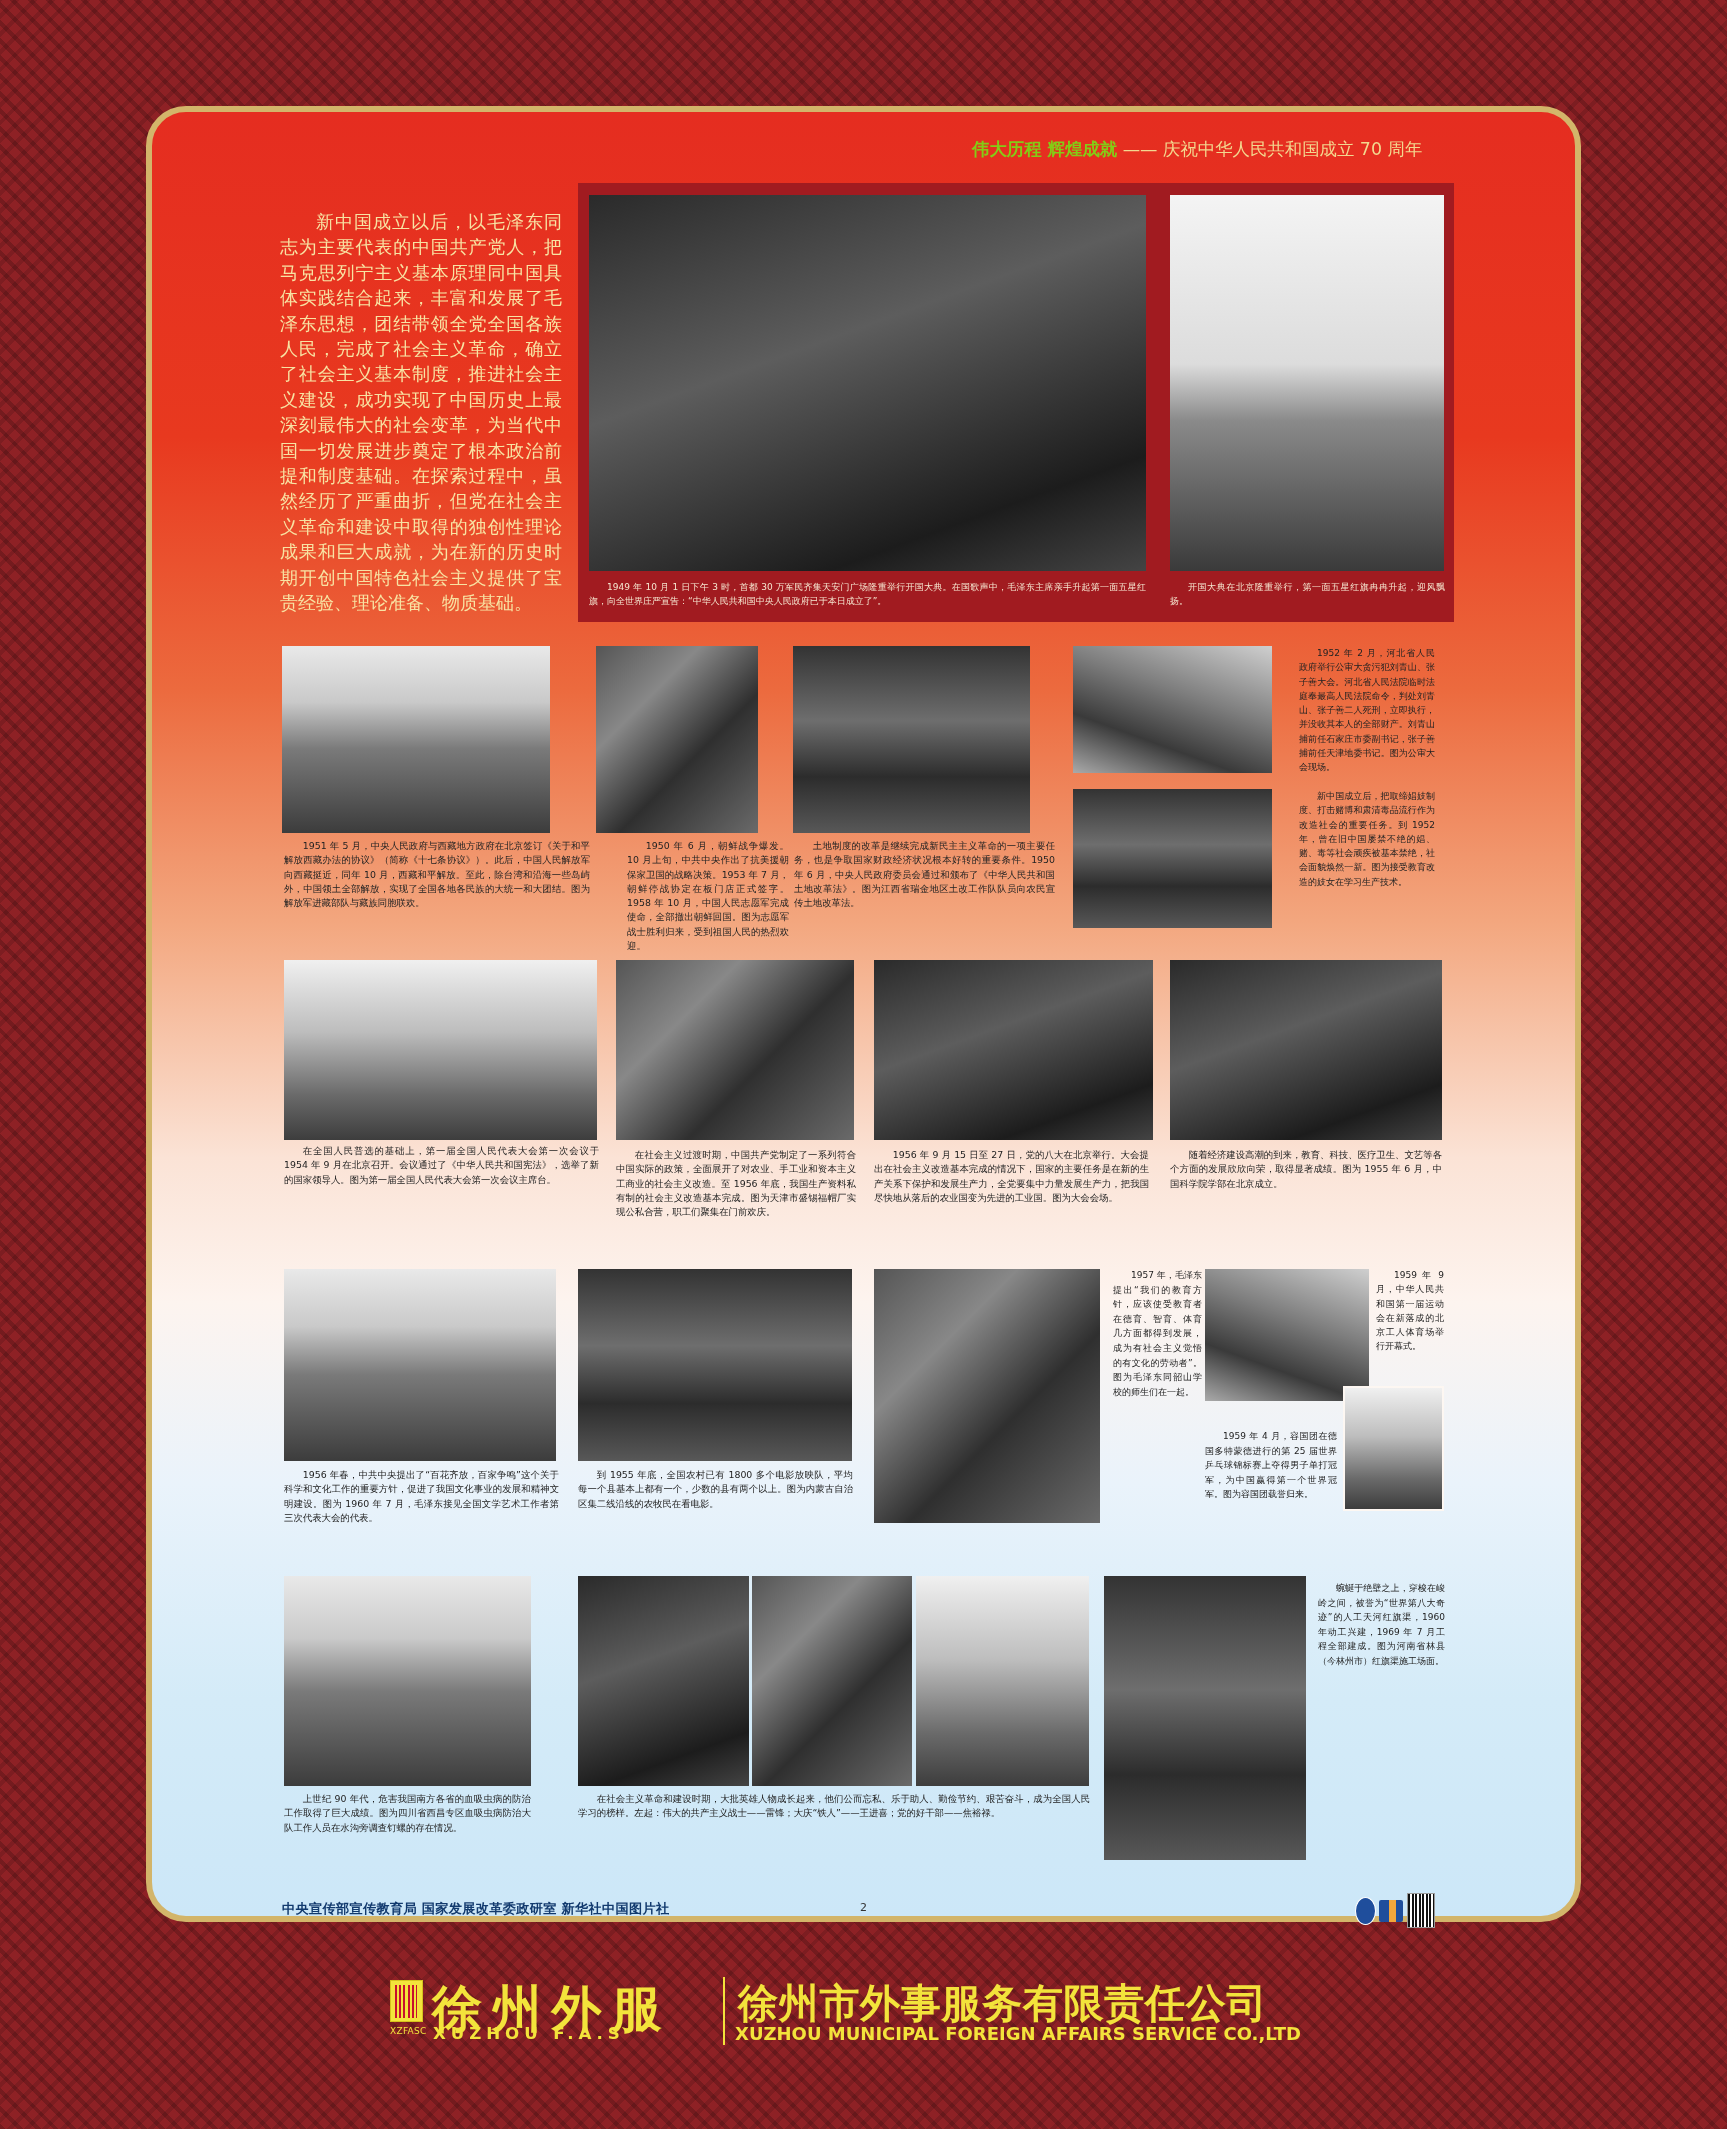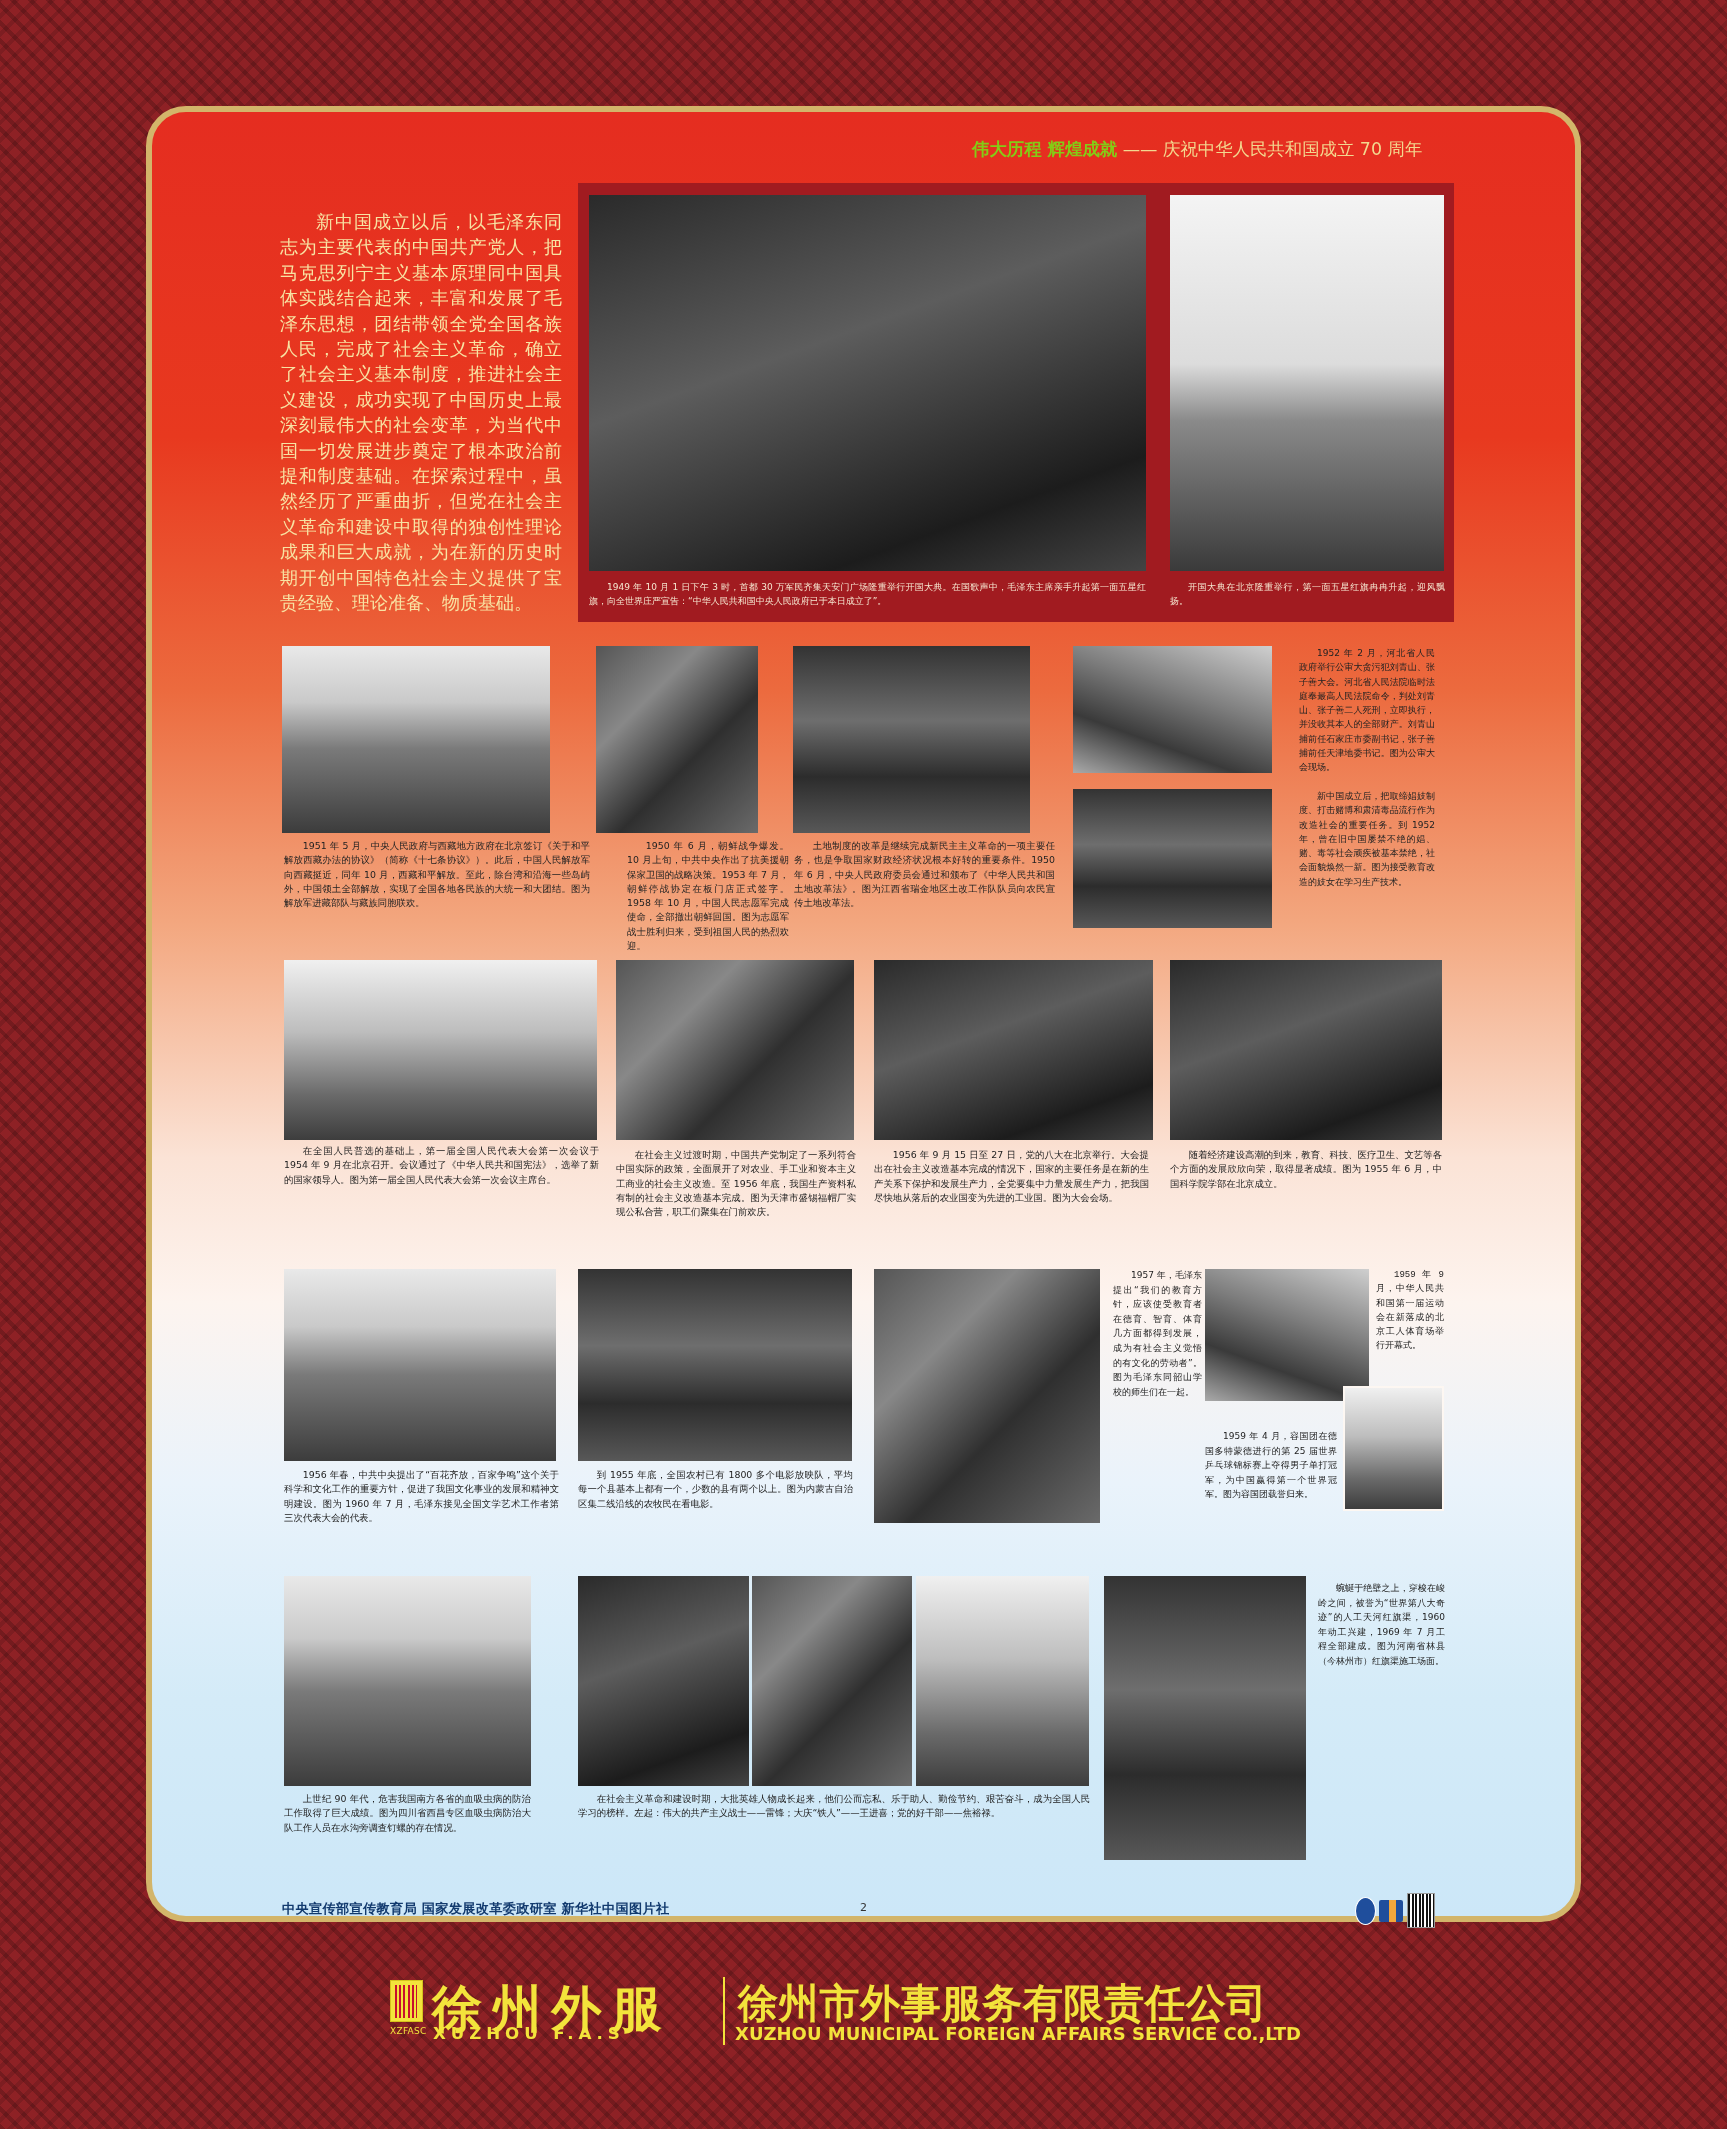--- a/index.html
+++ b/index.html
@@ -83,21 +83,21 @@
 
 <div class="photo g2" style="left:284px;top:1269px;width:272px;height:192px;"></div>
 <div class="photo g5" style="left:578px;top:1269px;width:274px;height:192px;"></div>
 <div class="photo g3" style="left:874px;top:1269px;width:226px;height:254px;"></div>
 <div class="photo g4" style="left:1205px;top:1269px;width:164px;height:132px;"></div>
 <div class="photo g6" style="left:1343px;top:1386px;width:101px;height:125px;border:2.1px solid #fdf7f2;"></div>
 
 <div class="cap" style="left:284px;top:1468px;width:275px;">1956 年春，中共中央提出了“百花齐放，百家争鸣”这个关于科学和文化工作的重要方针，促进了我国文化事业的发展和精神文明建设。图为 1960 年 7 月，毛泽东接见全国文学艺术工作者第三次代表大会的代表。</div>
 <div class="cap" style="left:578px;top:1468px;width:275px;">到 1955 年底，全国农村已有 1800 多个电影放映队，平均每一个县基本上都有一个，少数的县有两个以上。图为内蒙古自治区集二线沿线的农牧民在看电影。</div>
 <div class="cap" style="left:1113px;top:1268px;width:89px;font-size:9px;line-height:14.6px;">1957 年，毛泽东提出“我们的教育方针，应该使受教育者在德育、智育、体育几方面都得到发展，成为有社会主义觉悟的有文化的劳动者”。图为毛泽东同韶山学校的师生们在一起。</div>
-<div class="cap" style="left:1376px;top:1268px;width:68px;font-size:9px;line-height:14.3px;font-family:Liberation Mono, monospace;">1959 年 9 月，中华人民共和国第一届运动会在新落成的北京工人体育场举行开幕式。</div>
+<div class="cap" style="left:1376px;top:1268px;width:68px;font-size:9px;line-height:14.3px;">1959 年 9 月，中华人民共和国第一届运动会在新落成的北京工人体育场举行开幕式。</div>
 <div class="cap" style="left:1205px;top:1429px;width:132px;font-size:9px;line-height:14.6px;">1959 年 4 月，容国团在德国多特蒙德进行的第 25 届世界乒乓球锦标赛上夺得男子单打冠军，为中国赢得第一个世界冠军。图为容国团载誉归来。</div>
 
 <div class="photo g2" style="left:284px;top:1576px;width:247px;height:210px;"></div>
 <div class="photo g1" style="left:578px;top:1576px;width:171px;height:210px;"></div>
 <div class="photo g3" style="left:752px;top:1576px;width:160px;height:210px;"></div>
 <div class="photo g6" style="left:916px;top:1576px;width:173px;height:210px;"></div>
 <div class="photo g5" style="left:1104px;top:1576px;width:202px;height:284px;"></div>
 
 <div class="cap" style="left:284px;top:1792px;width:247px;">上世纪 90 年代，危害我国南方各省的血吸虫病的防治工作取得了巨大成绩。图为四川省西昌专区血吸虫病防治大队工作人员在水沟旁调查钉螺的存在情况。</div>
 <div class="cap" style="left:578px;top:1792px;width:512px;">在社会主义革命和建设时期，大批英雄人物成长起来，他们公而忘私、乐于助人、勤俭节约、艰苦奋斗，成为全国人民学习的榜样。左起：伟大的共产主义战士——雷锋；大庆“铁人”——王进喜；党的好干部——焦裕禄。</div>

